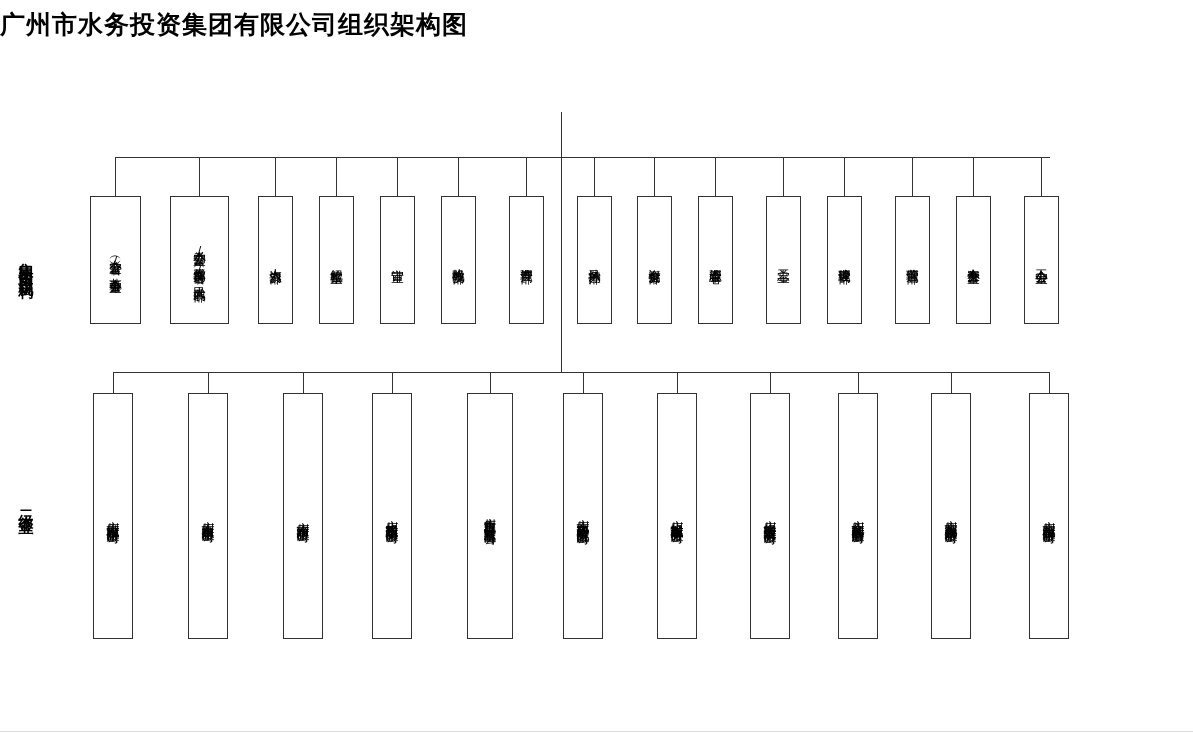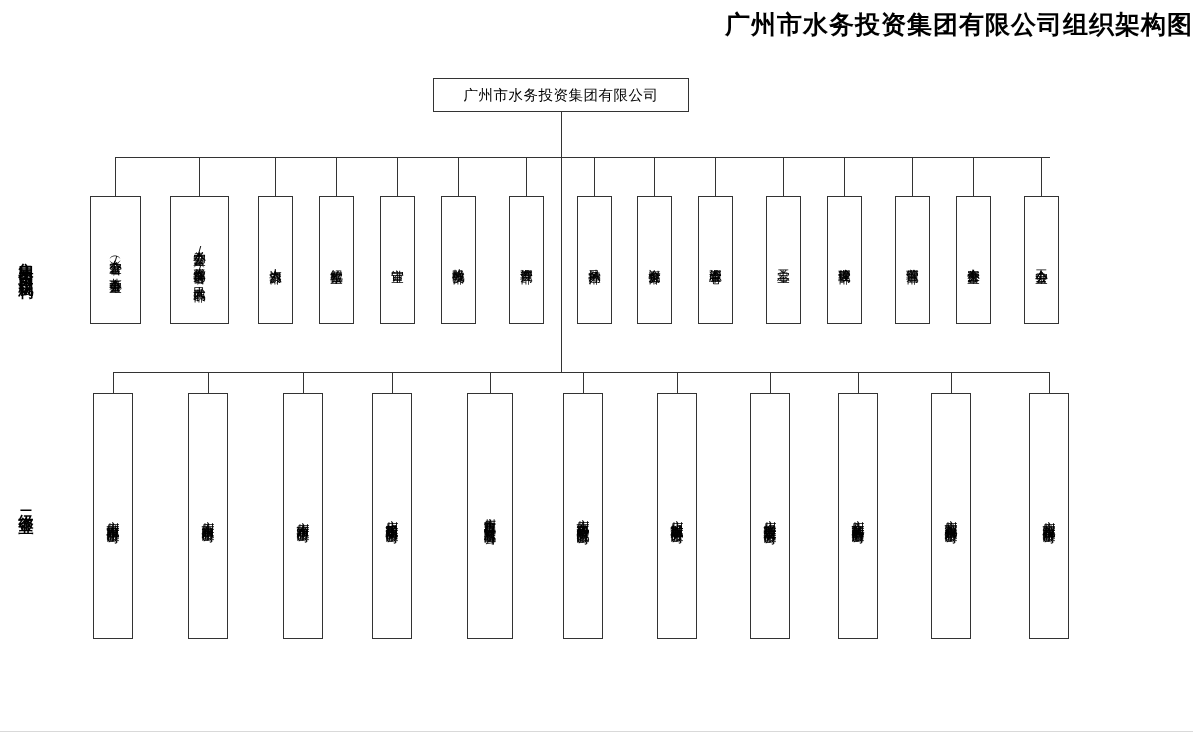--- a/index.html
+++ b/index.html
@@ -19,21 +19,21 @@
     position: relative;
     width: 1193px;
     height: 733px;
   }
   
   .chart-title {
     position: absolute;
     top: 8px;
     left: 0;
     width: 1193px;
-    text-align: right;
+    text-align: left;
     font-size: 25px;
     font-weight: bold;
     letter-spacing: 1px;
     line-height: 32px;
   }
   
   .row-label {
     position: absolute;
     writing-mode: vertical-rl;
     text-orientation: upright;
@@ -137,21 +137,20 @@
 </head>
 <body>
 
 <div id="chart-root">
 
   <div class="chart-title">广州市水务投资集团有限公司组织架构图</div>
 
   <div class="row-label" id="row-label-dept">集团公司内设机构</div>
   <div class="row-label" id="row-label-sub">二级企业</div>
 
-  <div class="node" id="root-node">广州市水务投资集团有限公司</div>
 
   <div class="line-v" style="left:561px; top:112px; height:45px;"></div>
   <div class="line-v" style="left:561px; top:157px; height:215px;"></div>
 
   <div class="line-h" style="left:115px; top:157px; width:935px;"></div>
 
   <div class="line-v" style="left:115px; top:157px; height:39px;"></div>
   <div class="line-v" style="left:199px; top:157px; height:39px;"></div>
   <div class="line-v" style="left:275px; top:157px; height:39px;"></div>
   <div class="line-v" style="left:336px; top:157px; height:39px;"></div>

